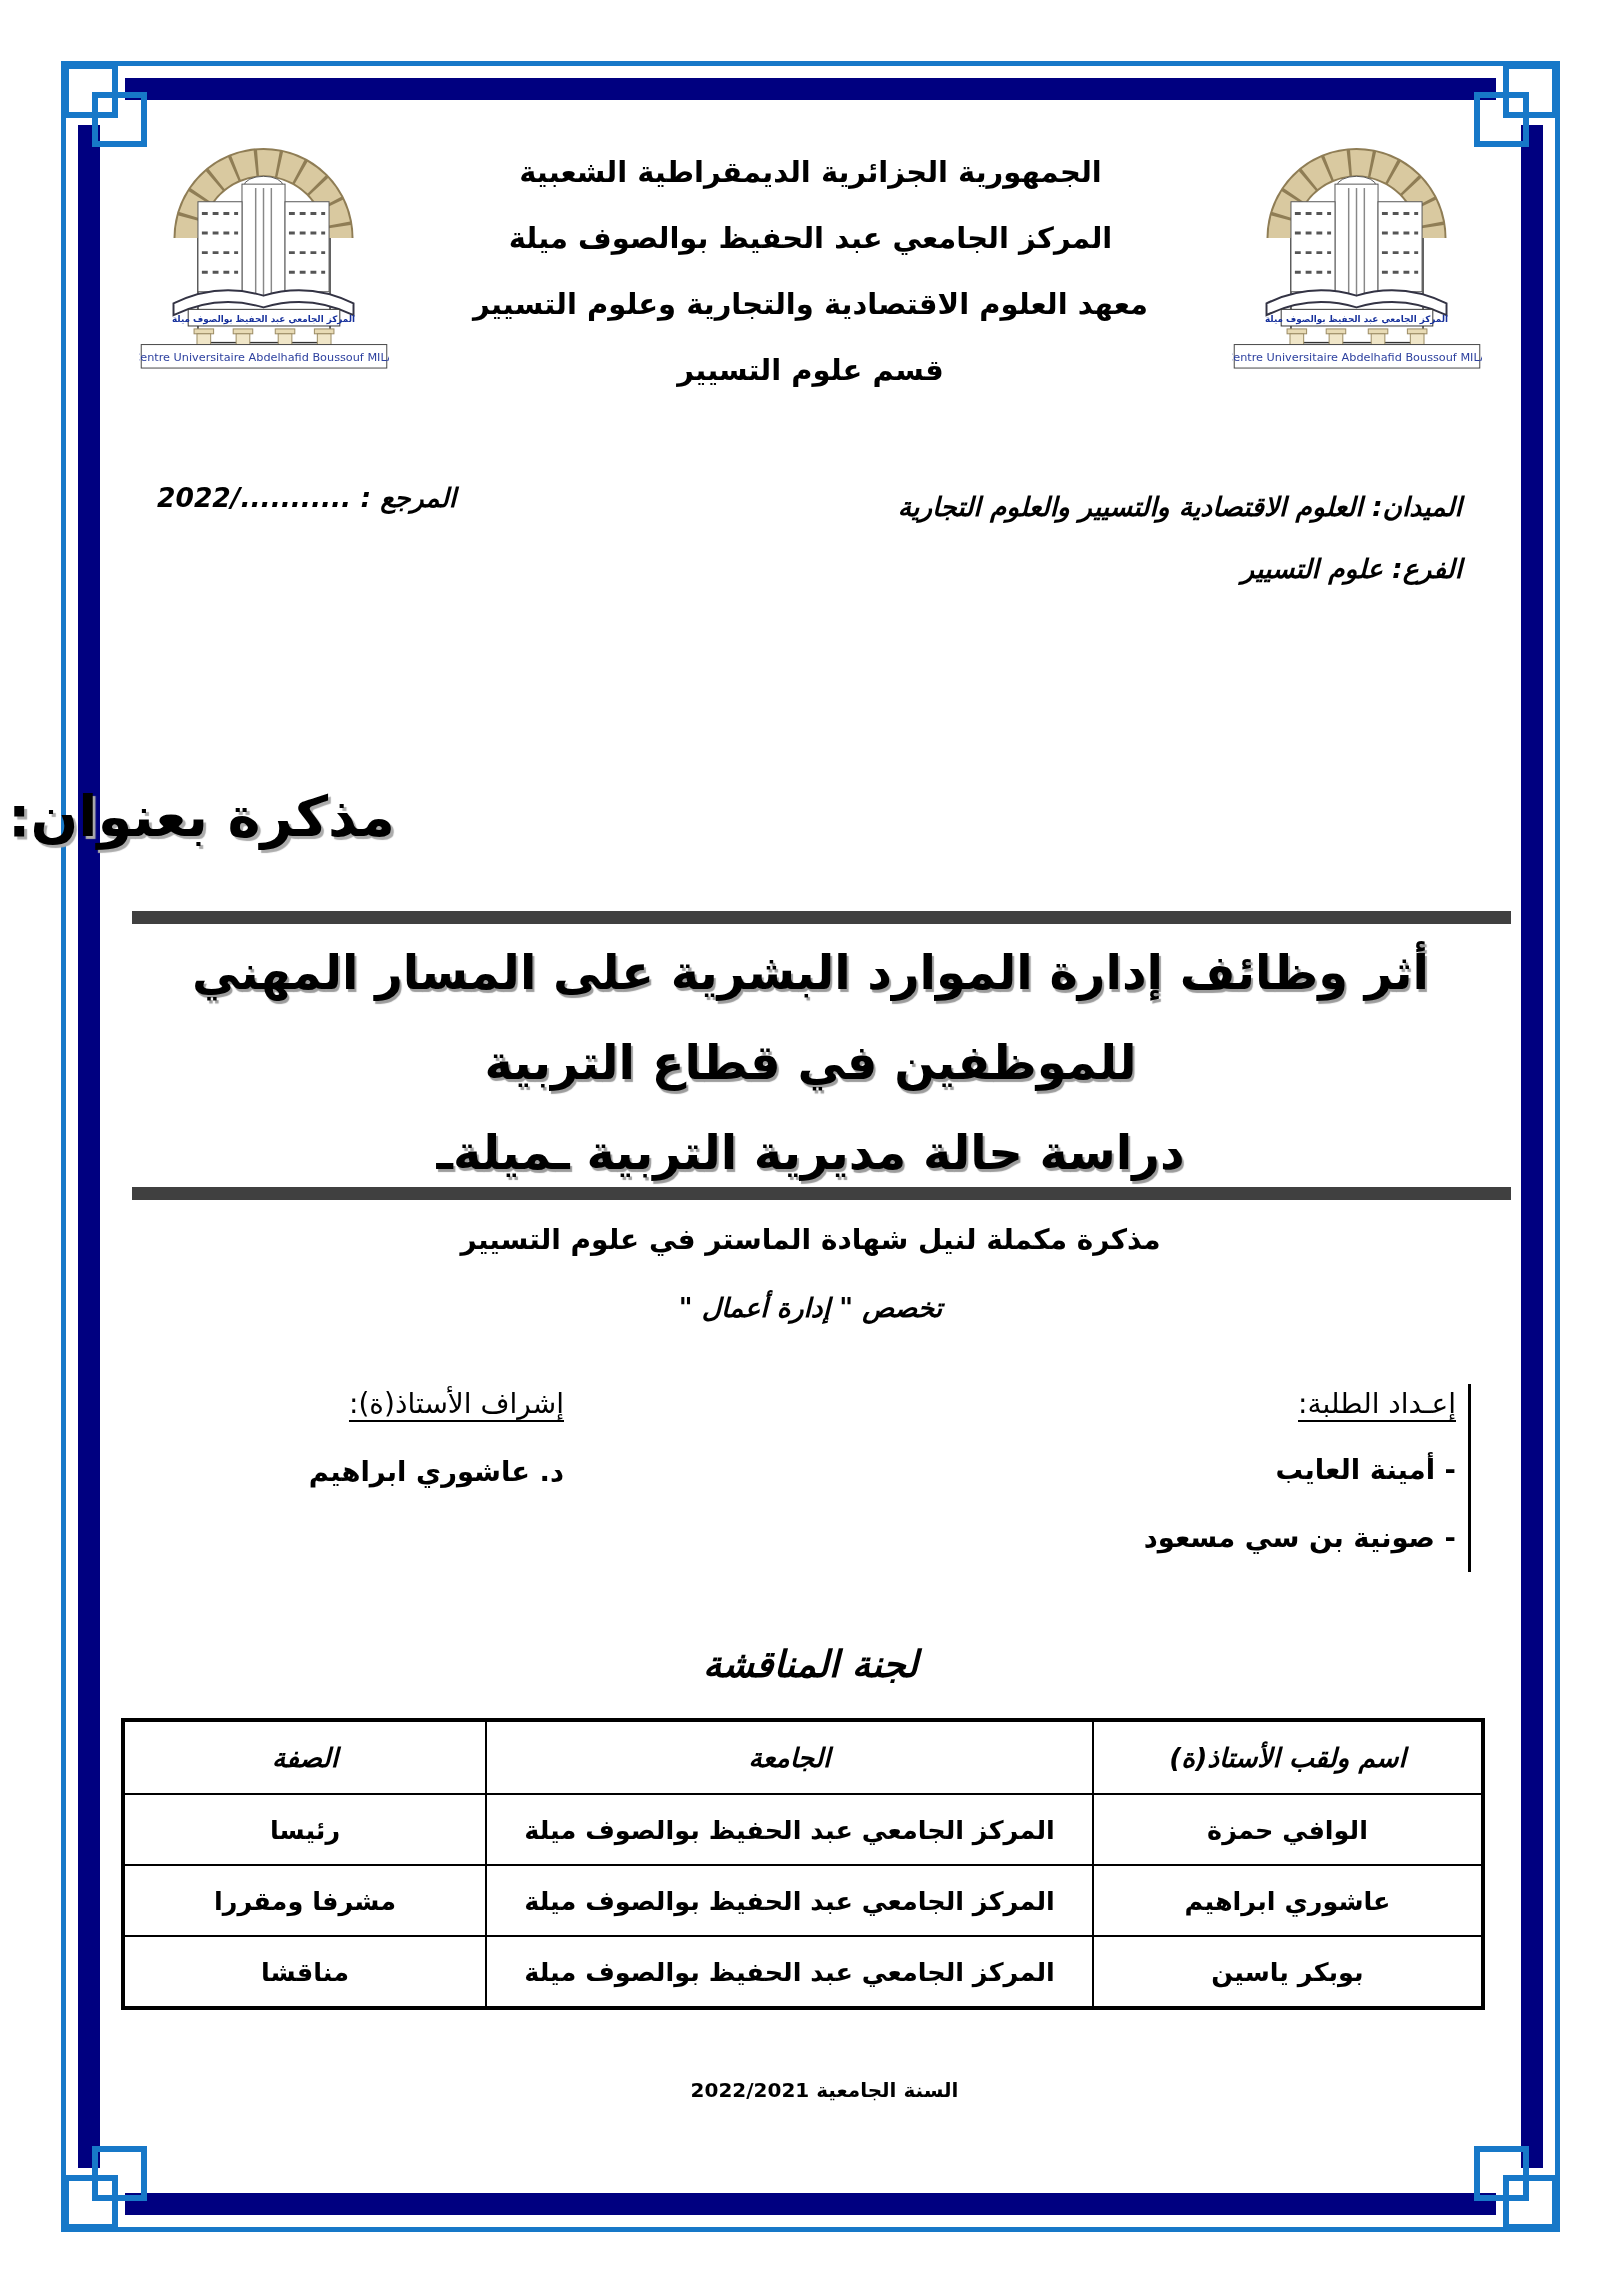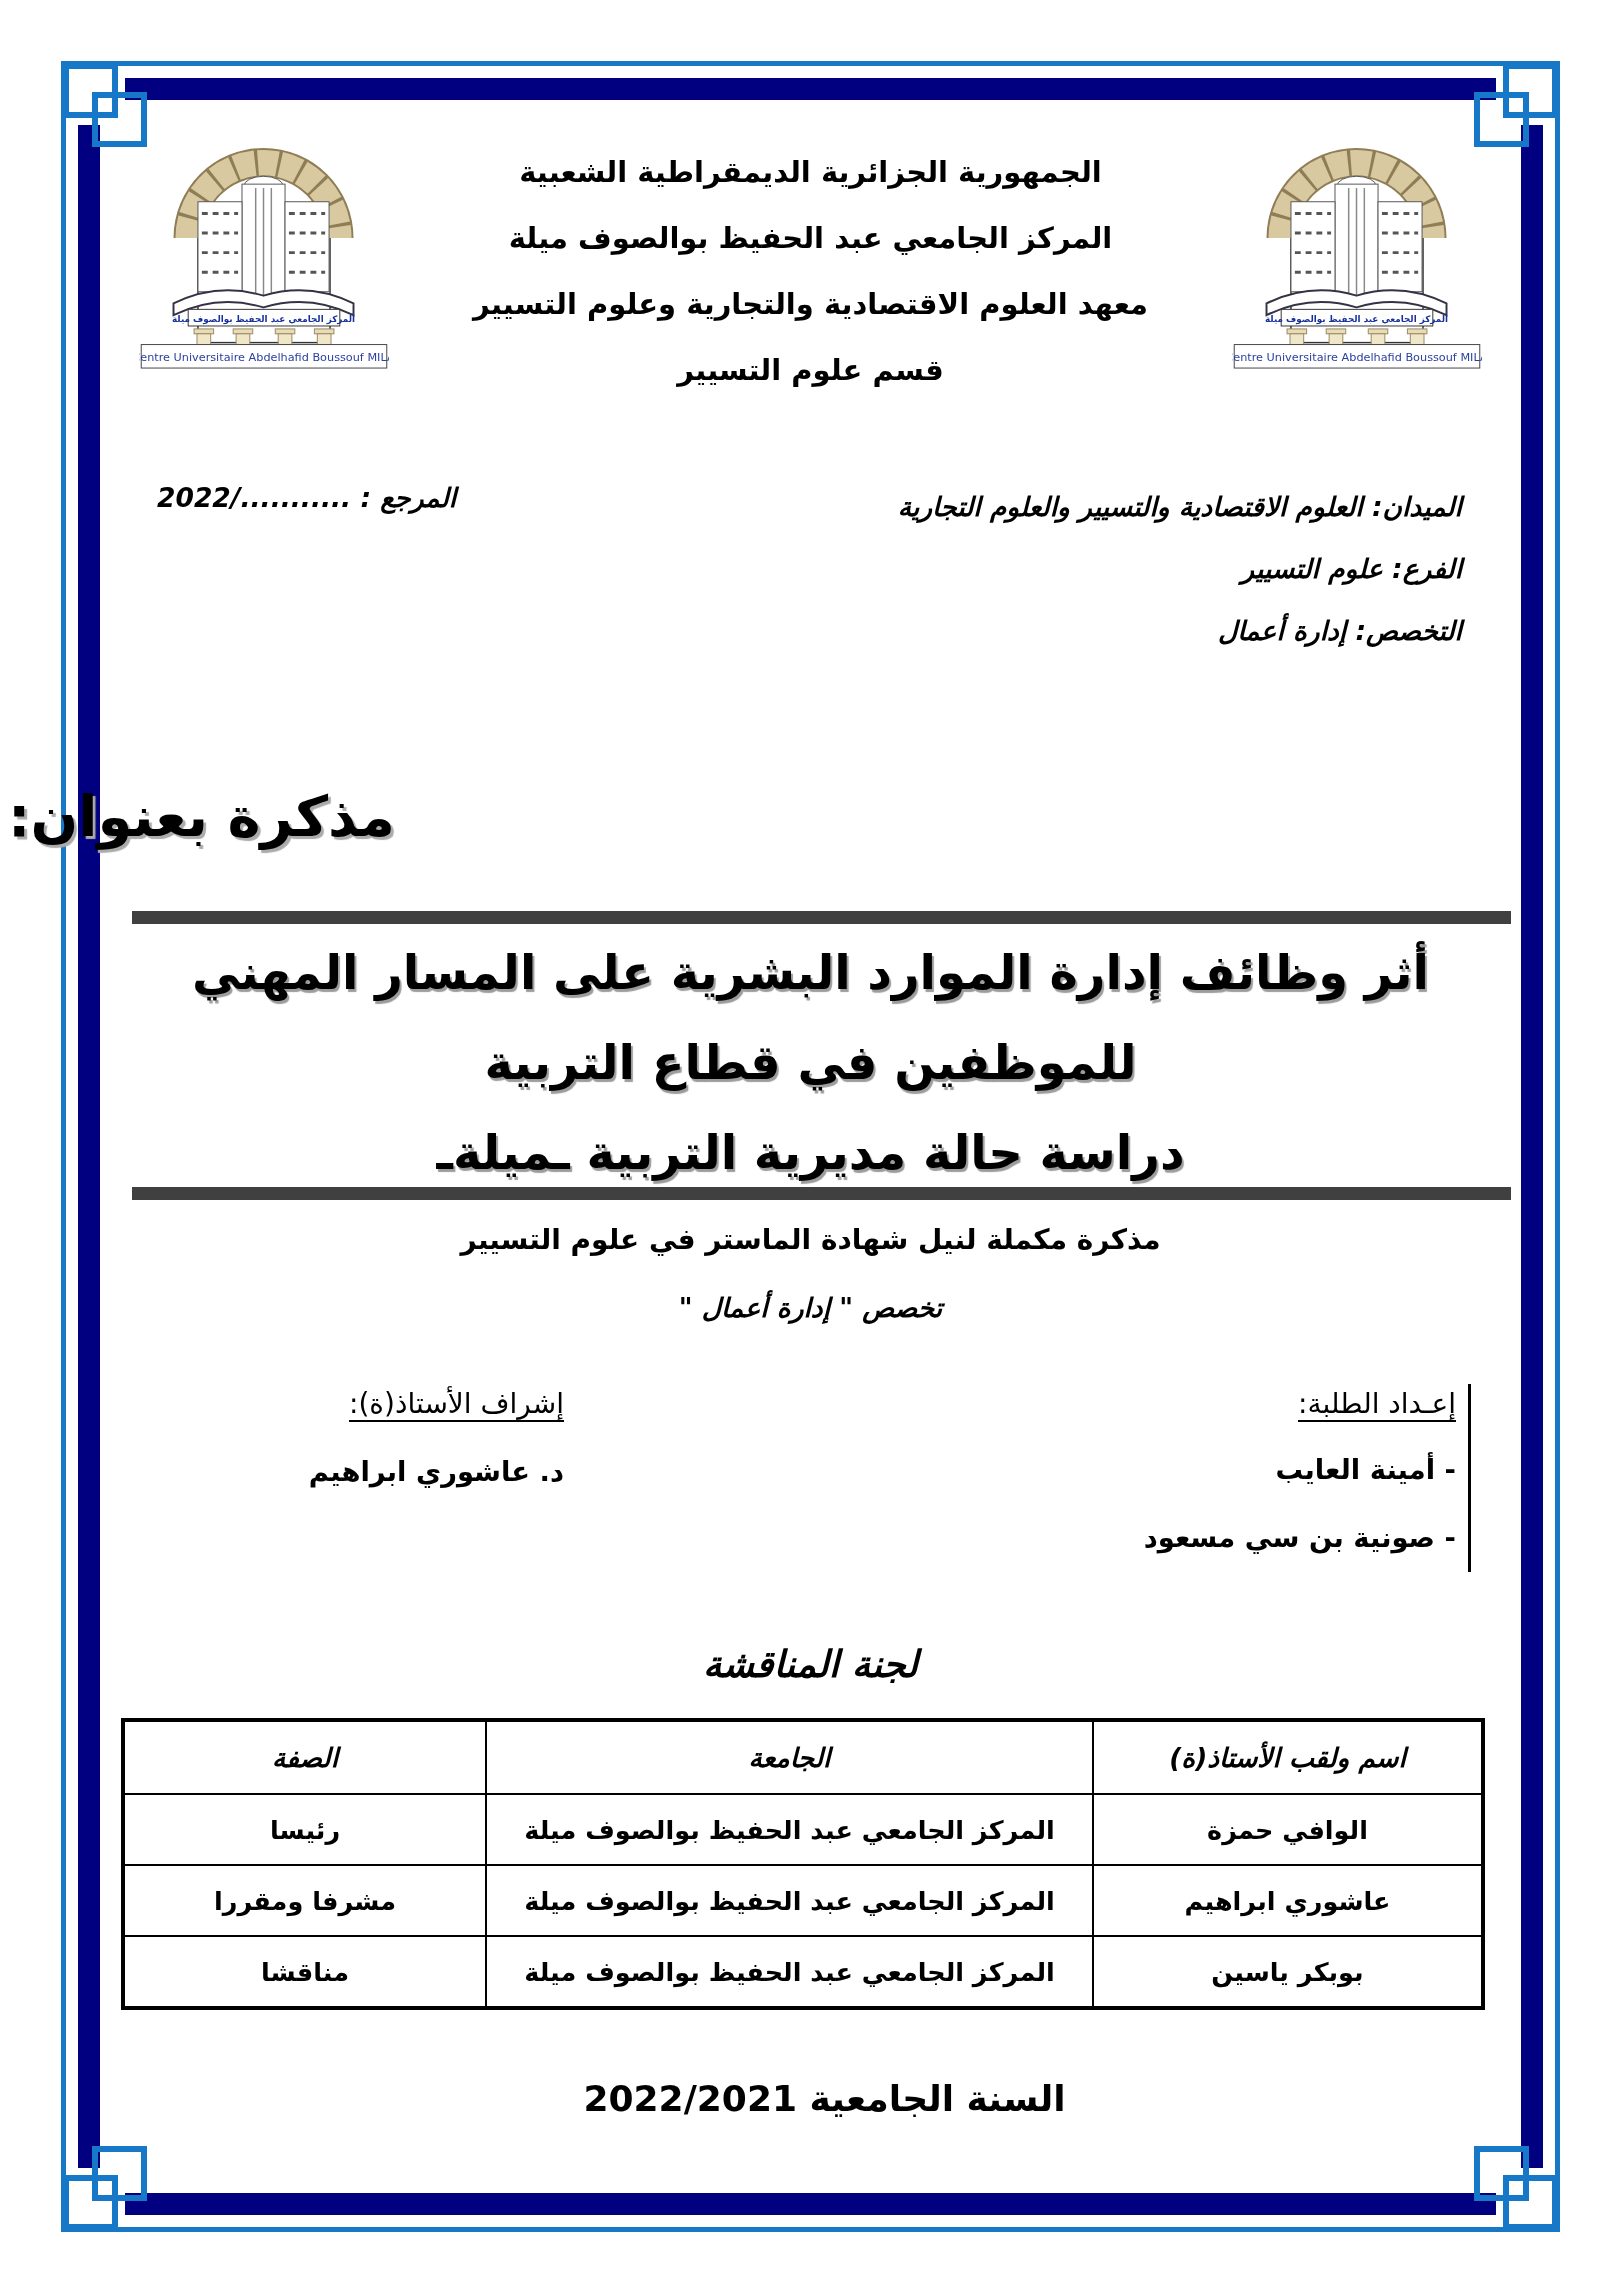--- a/index.html
+++ b/index.html
@@ -63,21 +63,21 @@
   table.committee{
     position:absolute;top:1718px;left:121px;width:1359px;
     border-collapse:collapse;table-layout:fixed;border:4.9px solid #000;}
   table.committee th, table.committee td{
     border:2.9px solid #000;text-align:center;vertical-align:middle;
     font-size:25.5px;font-weight:bold;padding:0 5.9px;}
   table.committee th{height:71px;font-size:26.5px;font-style:italic;}
   table.committee td{height:69px;}
 
   
-  .year{position:absolute;left:0;right:0;top:2078px;text-align:center;font-size:36px;font-weight:bold;padding-left:28px;}
+  .year{position:absolute;left:0;right:0;top:2078px;text-align:center;font-size:20px;font-weight:bold;padding-left:28px;}
 
   
   .logo svg{display:block;}
 </style>
 </head>
 <body>
 
 <div class="page">
 
   <div class="frame-thin"></div>
@@ -177,21 +177,20 @@
   <div class="header-text">
     <div class="hline">الجمهورية الجزائرية الديمقراطية الشعبية</div>
     <div class="hline">المركز الجامعي عبد الحفيظ بوالصوف ميلة</div>
     <div class="hline">معهد العلوم الاقتصادية والتجارية وعلوم التسيير</div>
     <div class="hline">قسم علوم التسيير</div>
   </div>
 
   <div class="meta">
     <div class="mline">الميدان: العلوم الاقتصادية والتسيير والعلوم التجارية</div>
     <div class="mline">الفرع: علوم التسيير</div>
-    <div class="mline">التخصص: إدارة أعمال</div>
   </div>
   <div class="reference">المرجع : .........../2022</div>
 
   <div class="memo-label">مذكرة بعنوان:</div>
   <div class="rule rule1"></div>
   <div class="main-title">
     <div class="tline">أثر وظائف إدارة الموارد البشرية على المسار المهني</div>
     <div class="tline">للموظفين في قطاع التربية</div>
     <div class="tline">دراسة حالة مديرية التربية ـميلةـ</div>
   </div>

